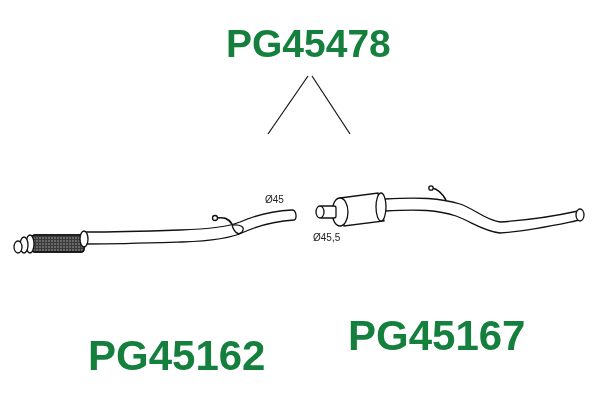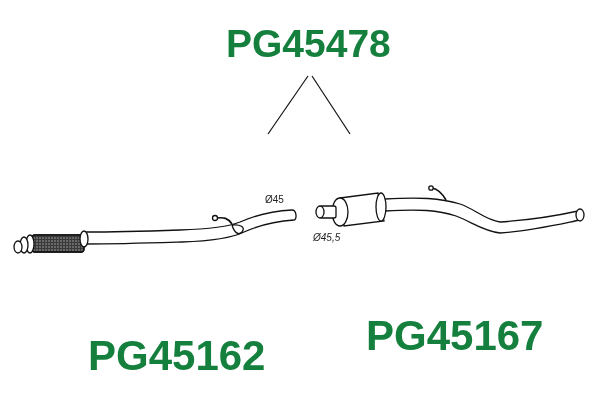--- a/index.html
+++ b/index.html
@@ -1,23 +1,23 @@
 <!DOCTYPE html>
 <html><head>
 <meta charset="utf-8">
 <style>
   html, body { margin:0; padding:0; background:#ffffff; }
   body { width:600px; height:400px; position:relative; overflow:hidden; font-family:"Liberation Sans", sans-serif; }
   .label { position:absolute; font-weight:bold; color:#15803d; letter-spacing:0px; white-space:nowrap; }
   #top-label { left:226px; top:22px; font-size:39px; }
   #left-label { left:88px; top:312px; font-size:42px;margin-top:20px; }
-  #right-label { left:366px; top:312px; font-size:42px; }
+  #right-label { left:348px; top:312px; font-size:42px; }
   .dim { position:absolute; font-size:10px; color:#222; white-space:nowrap; }
   #dim-45 { left:265px; top:194px; }
-  #dim-455 { left:313px; top:232px;font-style:italic; }
+  #dim-455 { left:313px; top:232px; }
   svg { position:absolute; left:0; top:0; }
 </style>
 </head>
 <body>
 
 <svg width="600" height="400" viewBox="0 0 600 400">
 
   <g stroke="#111" stroke-width="1.2" fill="none">
     <line x1="308" y1="76" x2="268" y2="134"></line>
     <line x1="312" y1="76" x2="350" y2="134"></line>

